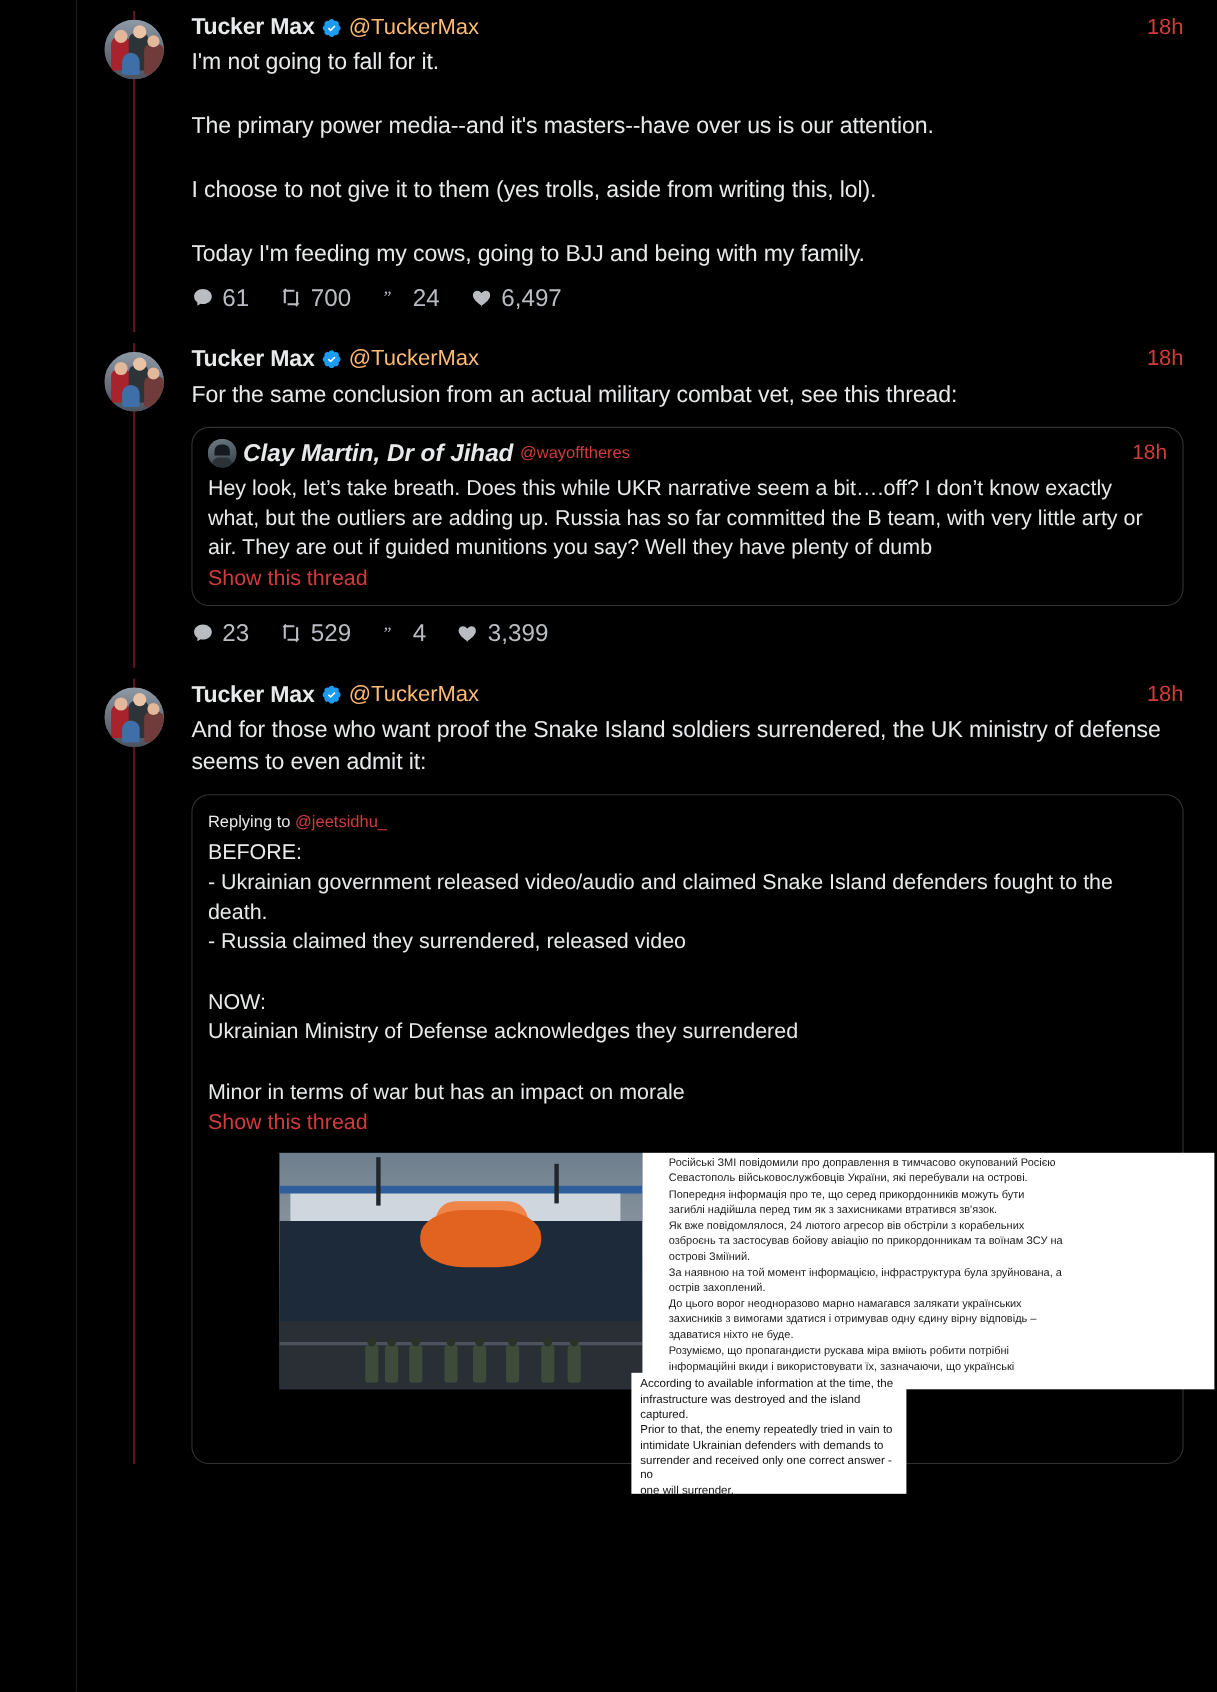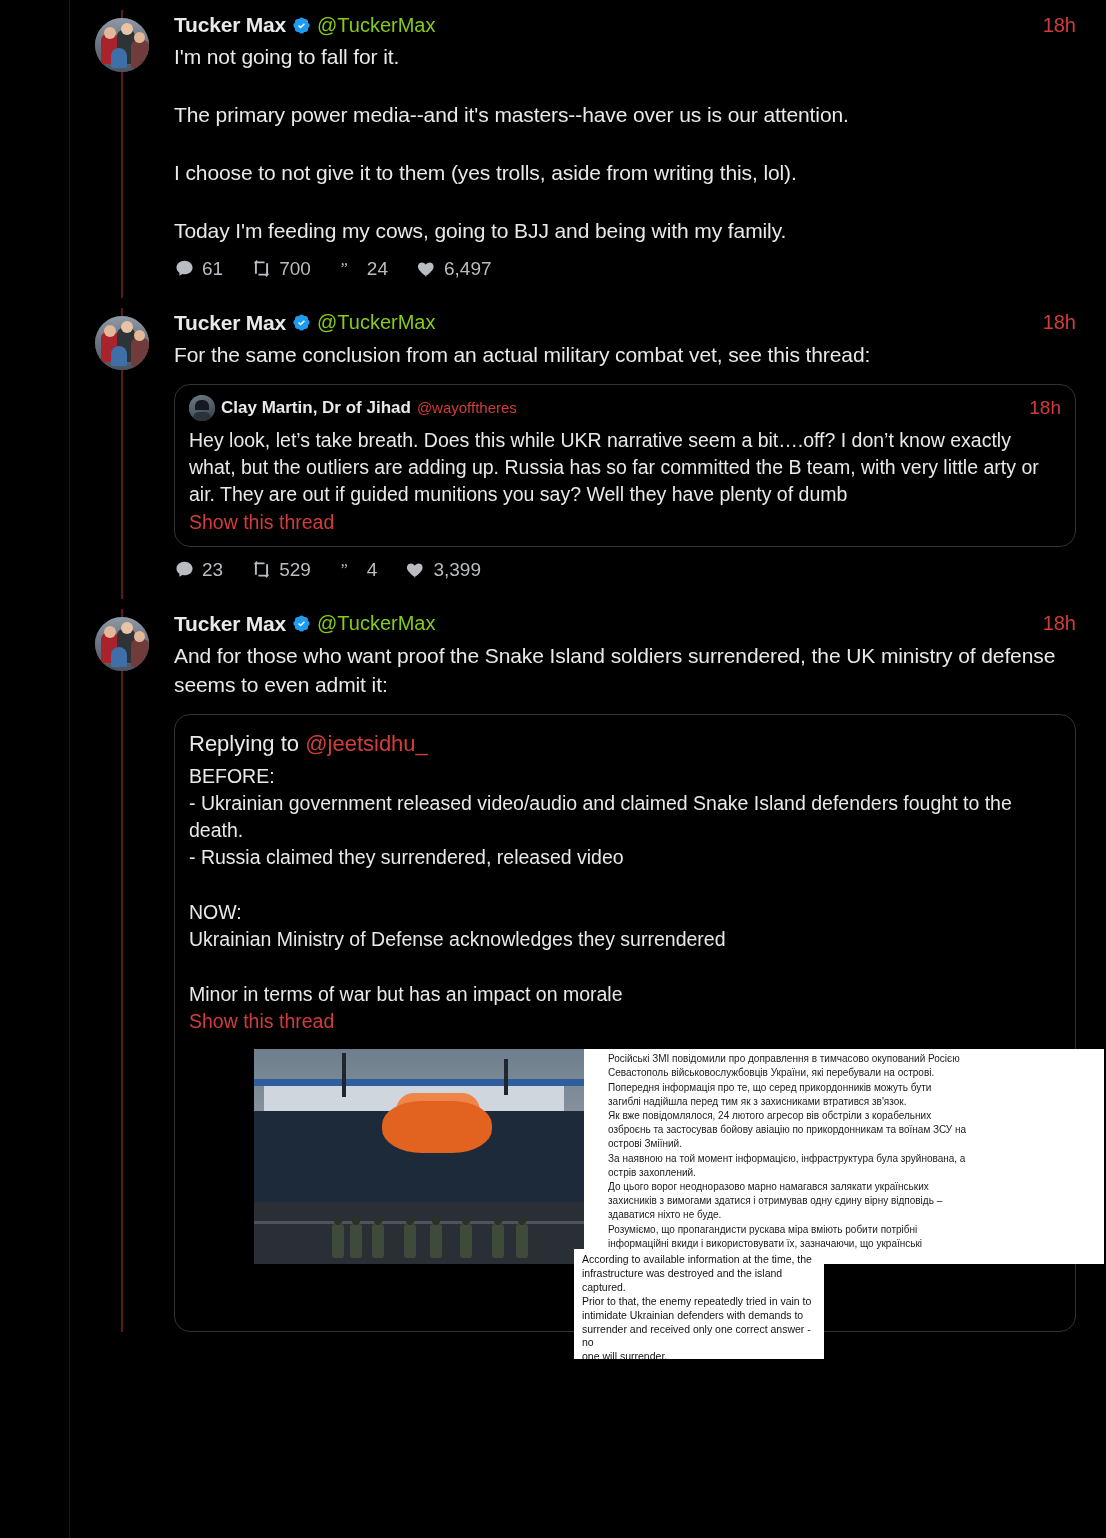--- a/index.html
+++ b/index.html
@@ -96,21 +96,21 @@
   }
   .verified {
     width: 19px; height: 19px;
     display: inline-block;
     position: relative;
     flex: 0 0 19px;
   }
   .verified svg { display:block; }
   .handle {
     font-size: 20px;
-    color: #84cc16;
+    color: #fdba74;
   }
   .time {
     margin-left: auto;
     font-size: 20px;
     color: #d23c3c;
   }
 
   .text {
     font-size: 21px;
     line-height: 1.38;
@@ -123,21 +123,21 @@
   .actions {
     display: flex;
     align-items: center;
     gap: 28px;
     margin-top: 12px;
     padding-bottom: 18px;
     color: #b9bdc2;
     font-size: 19px;
   }
   .action { display: flex; align-items: center; gap: 7px; }
-  .action .lbl { font-size: 19px; }
+  .action .lbl { font-size: 22px; }
   .action.like .lbl { color: #b9bdc2; }
   .ico { display:inline-block; width: 21px; height: 21px; }
   .ico svg { display:block; }
 
   .quote {
     border: 1px solid #2f3336;
     border-radius: 16px;
     margin-top: 14px;
     padding: 10px 14px 12px 14px;
     background: #000;
@@ -153,31 +153,31 @@
     overflow: hidden; position: relative; flex: 0 0 26px;
     background: #3a4550;
   }
   .qavatar.clay .a { position:absolute; inset:0; background:linear-gradient(160deg,#6f7d86 0%,#353d45 100%); }
   .qavatar.clay .b { position:absolute; left:6px; top:5px; width:14px; height:10px; background:#141a1f; border-radius:6px 6px 0 0; }
   .qavatar.clay .c { position:absolute; left:4px; bottom:0; width:18px; height:9px; background:#2b3238; border-radius:6px 6px 0 0; }
   .qavatar.jeet .a { position:absolute; inset:0; background:linear-gradient(160deg,#4f5a64 0%,#1d2328 100%); }
   .qavatar.jeet .b { position:absolute; left:7px; top:4px; width:12px; height:12px; border-radius:50%; background:#caa489; }
   .qavatar.jeet .c { position:absolute; left:3px; bottom:0; width:20px; height:10px; background:#2f3a44; border-radius:8px 8px 0 0; }
 
-  .qname { font-weight: bold; font-size: 17px; color: #e7e9ea; }
+  .qname { font-weight: bold; font-size: 22px; color: #e7e9ea; font-style: italic; }
   .qhandle { font-size: 15px; color: #d23c3c; }
   .qtime { margin-left: auto; font-size: 19px; color: #d23c3c; }
   .qtext {
     font-size: 19.5px;
     line-height: 1.4;
     margin-top: 6px;
     white-space: pre-wrap;
     color: #e7e9ea;
   }
-  .replying { font-size: 22px; color: #e7e9ea; margin-top: 6px; }
+  .replying { font-size: 15px; color: #e7e9ea; margin-top: 6px; }
   .replying .h { color: #d23c3c; }
   .show-thread {
     color: #d23c3c;
     font-size: 19.5px;
     margin-top: 2px;
     display: block;
   }
 
   .media {
     margin-top: 16px;

